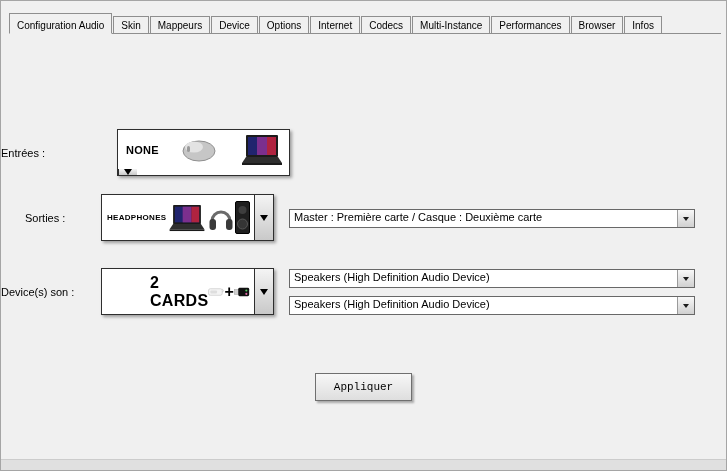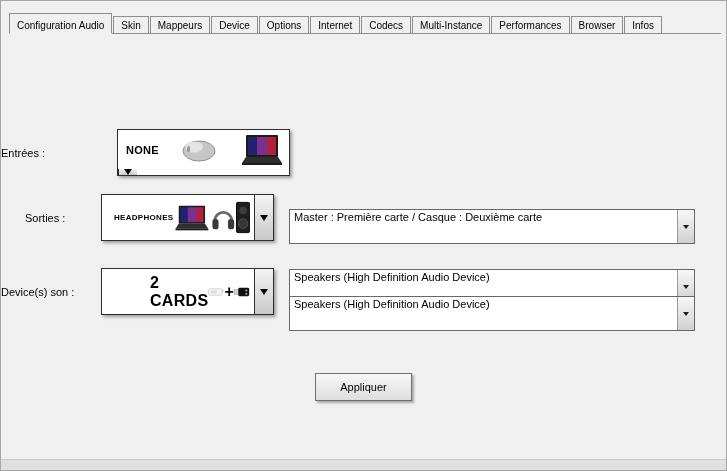--- a/index.html
+++ b/index.html
@@ -54,21 +54,21 @@
   }
   .tri-lg {
     width:0; height:0;
     border-left:4.5px solid transparent; border-right:4.5px solid transparent;
     border-top:6px solid #000;
   }
   .plus { font-size:16px; font-weight:bold; line-height:16px; }
 
   
   .win-select {
-    position:absolute; box-sizing:border-box; height:35px; width:406px; left:288px;
+    position:absolute; box-sizing:border-box; height:19px; width:406px; left:288px;
     background:#fff; border:1px solid #686868;
     display:flex; align-items:stretch; cursor:pointer;
   }
   .ws-text {
     flex:1; font-size:11px; line-height:13px; padding:1px 0 0 4px;
     white-space:nowrap; overflow:hidden;
   }
   .ws-arrow {
     width:16px; background:linear-gradient(#f8f8f8,#d0d0d0);
     border-left:1px solid #9a9a9a;
@@ -79,21 +79,21 @@
     border-left:3.5px solid transparent; border-right:3.5px solid transparent;
     border-top:4.5px solid #1c1c1c;
   }
 
   
   .apply-btn {
     position:absolute; left:314px; top:372px; width:97px; height:28px;
     box-sizing:border-box; border:1px solid #6f6f6f;
     background:linear-gradient(#f7f7f7,#dedede);
     box-shadow:2px 2px 2px rgba(0,0,0,0.3);
-    font-family:Liberation Sans, sans-serif; font-size:11px; cursor:pointer;
+    font-family:Liberation Mono, monospace; font-size:11px; cursor:pointer;
   }
 
   .bottom-strip {
     position:absolute; left:0; right:0; bottom:0; height:10px;
     background:#e0e0e0; border-top:1px solid #cccccc;
   }
 </style>
 </head>
 <body>
 
@@ -133,21 +133,21 @@
           <rect x="3" y="29" width="40" height="2" fill="#1b1b1b"></rect>
         </svg>
       </div>
       <div class="ic-arrow">
         <span class="tri-lg"></span>
       </div>
     </div>
 
     <div class="field-label" style="top:211px;margin-left:24px;">Sorties :</div>
     <div class="image-combo" style="left:100px; top:193px;">
-      <div class="ic-field" style="padding-left:12px;text-align:center;">
+      <div class="ic-field" style="padding-left:5px;text-align:center;">
         <span class="ic-caption cap-sm">HEADPHONES</span>
         <svg width="40" height="28" viewBox="0 0 46 32">
           <rect x="7" y="1" width="32" height="22" rx="1" fill="#1b1b1b"></rect>
           <rect x="9" y="3" width="28" height="18" fill="#20246e"></rect>
           <rect x="18" y="3" width="10" height="18" fill="#7b2f8e"></rect>
           <rect x="28" y="3" width="9" height="18" fill="#b02340"></rect>
           <path d="M3 29 L43 29 L39 23 L7 23 Z" fill="#2e2e2e"></path>
           <rect x="3" y="29" width="40" height="2" fill="#1b1b1b"></rect>
         </svg>
         <svg width="26" height="28" viewBox="0 0 26 28">

